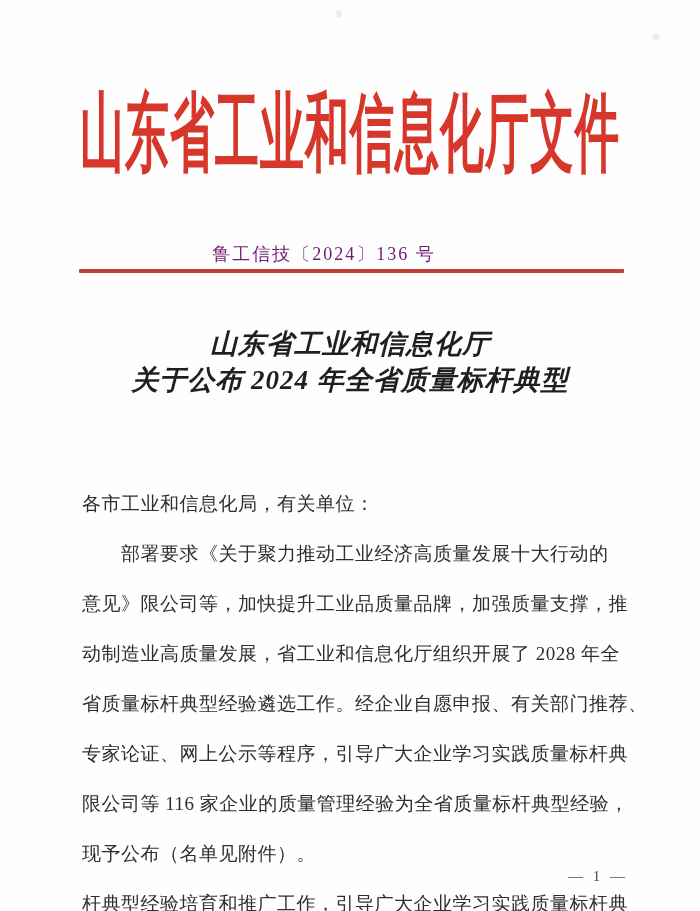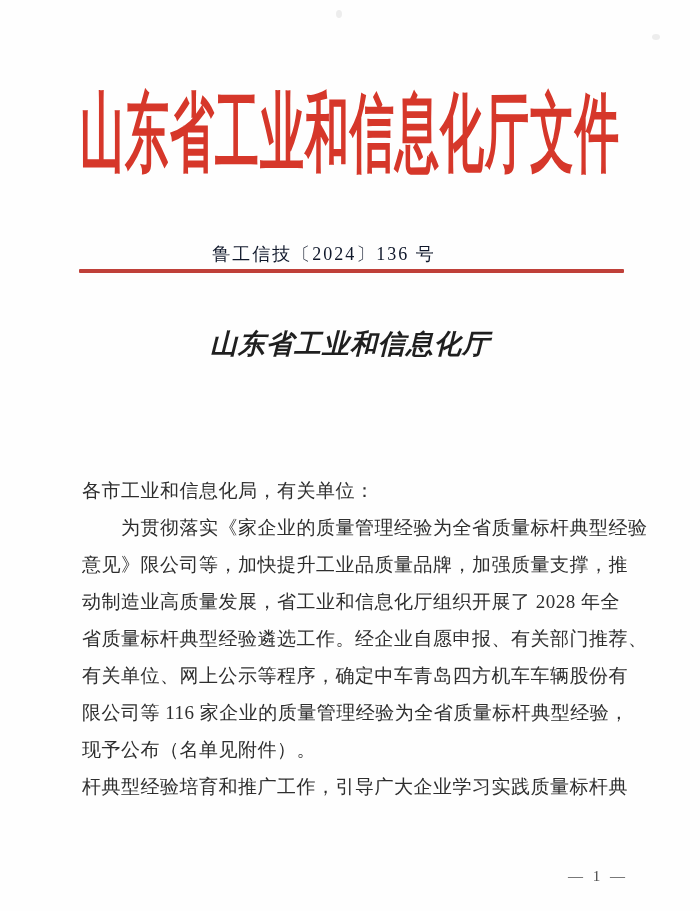--- a/index.html
+++ b/index.html
@@ -43,21 +43,21 @@
     transform-origin: center;
   }
   
   .doc-number {
     position: absolute;
     top: 242px;
     left: 0;
     width: 648px;
     text-align: center;
     font-size: 18px;
-    color: #0f172a;
+    color: #701a75;
     letter-spacing: 2px;
     white-space: pre;
   }
   
   .red-rule {
     position: absolute;
     top: 269px;
     left: 79px;
     width: 545px;
     height: 4px;
@@ -83,21 +83,21 @@
   .body-text {
     position: absolute;
     top: 472px;
     left: 82px;
     width: 548px;
     font-size: 19px;
     color: var(--ink);
     line-height: 37px;
     letter-spacing: 0.5px;
   }
-  .body-line { white-space: pre; }
+  .body-line { white-space: pre; margin-top: 13px; }
   
   .page-number {
     position: absolute;
     top: 868px;
     right: 72px;
     font-size: 15px;
     color: #4a4a4a;
     letter-spacing: 3px;
     white-space: pre;
   }
@@ -121,29 +121,30 @@
   <div class="red-head">
     <span class="stretch">山东省工业和信息化厅文件</span>
   </div>
 
   <div class="doc-number">鲁工信技〔2024〕136 号</div>
 
   <div class="red-rule"></div>
 
   <div class="notice-title">
     <div class="title-line">山东省工业和信息化厅</div>
+    <div class="title-line">关于公布 2024 年全省质量标杆典型</div>
   </div>
 
   <div class="body-text">
     <div class="body-line">各市工业和信息化局，有关单位：</div>
-    <div class="body-line">　　为贯彻落实《家企业的质量管理经验为全省质量标杆典型经验</div>
+    <div class="body-line">　　部署要求《关于聚力推动工业经济高质量发展十大行动的</div>
     <div class="body-line">意见》限公司等，加快提升工业品质量品牌，加强质量支撑，推</div>
     <div class="body-line">动制造业高质量发展，省工业和信息化厅组织开展了 2028 年全</div>
     <div class="body-line">省质量标杆典型经验遴选工作。经企业自愿申报、有关部门推荐、</div>
-    <div class="body-line">有关单位、网上公示等程序，确定中车青岛四方机车车辆股份有</div>
+    <div class="body-line">专家论证、网上公示等程序，引导广大企业学习实践质量标杆典</div>
     <div class="body-line">限公司等 116 家企业的质量管理经验为全省质量标杆典型经验，</div>
     <div class="body-line">现予公布（名单见附件）。</div>
     <div class="body-line">杆典型经验培育和推广工作，引导广大企业学习实践质量标杆典</div>
   </div>
 
   <div class="page-number">— 1 —</div>
 
 </div>
 
 </body></html>

